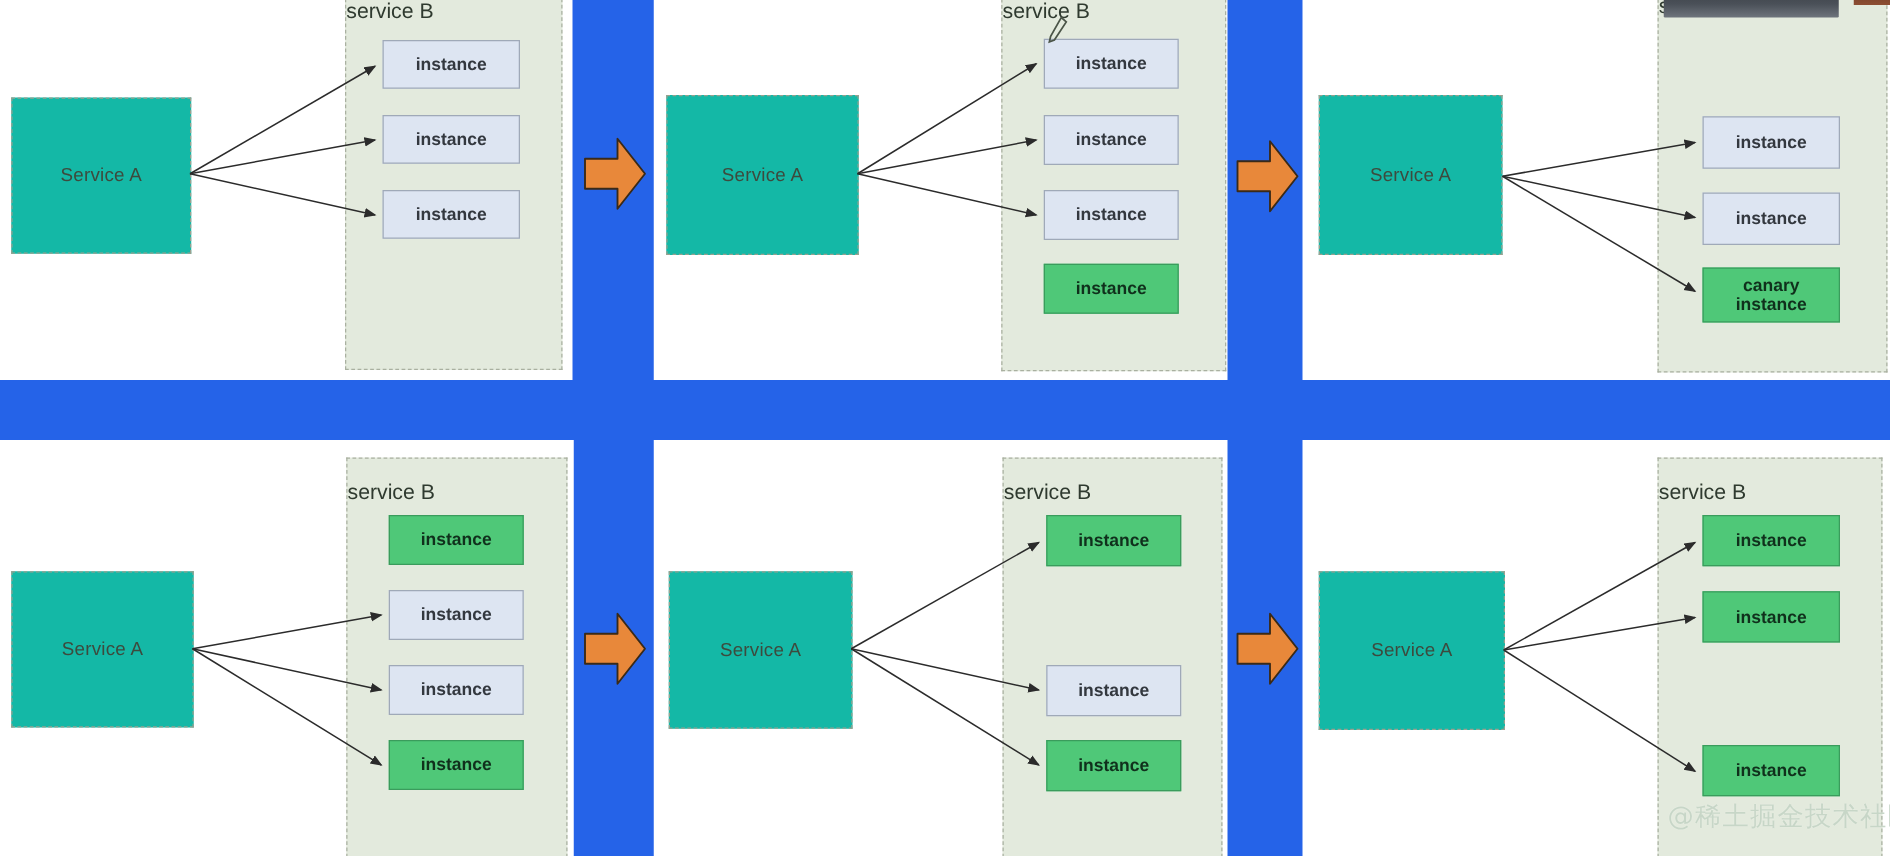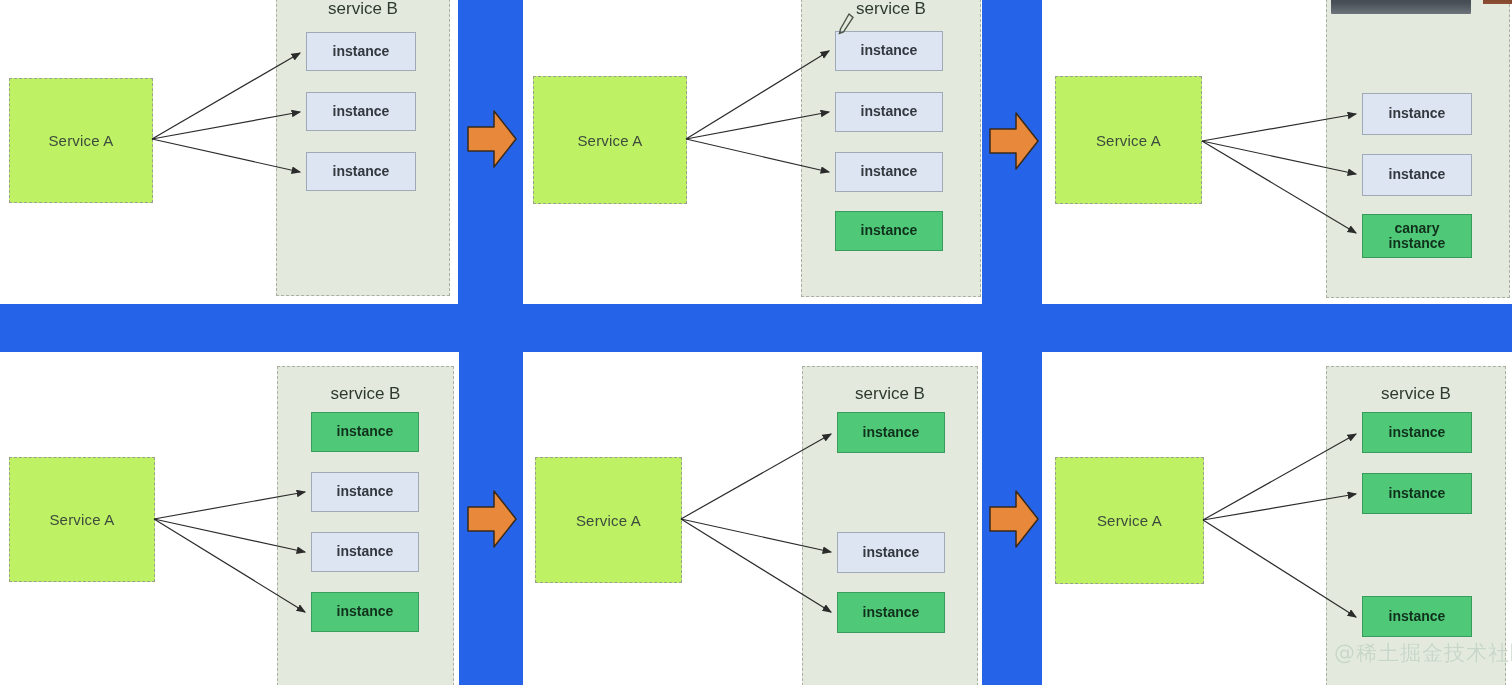--- a/index.html
+++ b/index.html
@@ -17,37 +17,36 @@
   .panel{
     position:absolute;
     background:#ffffff;
     overflow:hidden;
   }
   .panel-inner{position:absolute;inset:0;}
 
   
   .svcA{
     position:absolute;
-    background:#bef264;
+    background:#14b8a6;
     border:1px dashed #9aa08f;
     display:flex;align-items:center;justify-content:center;
     color:#3d4a3d;
     letter-spacing:.2px;
   }
 
   
   .svcB{
     position:absolute;
     background:#e3eadd;
     border:1px dashed #a9b0a0;
   }
   .svcB-title{
     position:absolute;
     left:0;right:0;
-    text-align:center;
     color:#2f3a2f;
     white-space:nowrap;
   }
 
   
   .inst{
     position:absolute;
     display:flex;align-items:center;justify-content:center;
     text-align:center;
     line-height:1.1;

